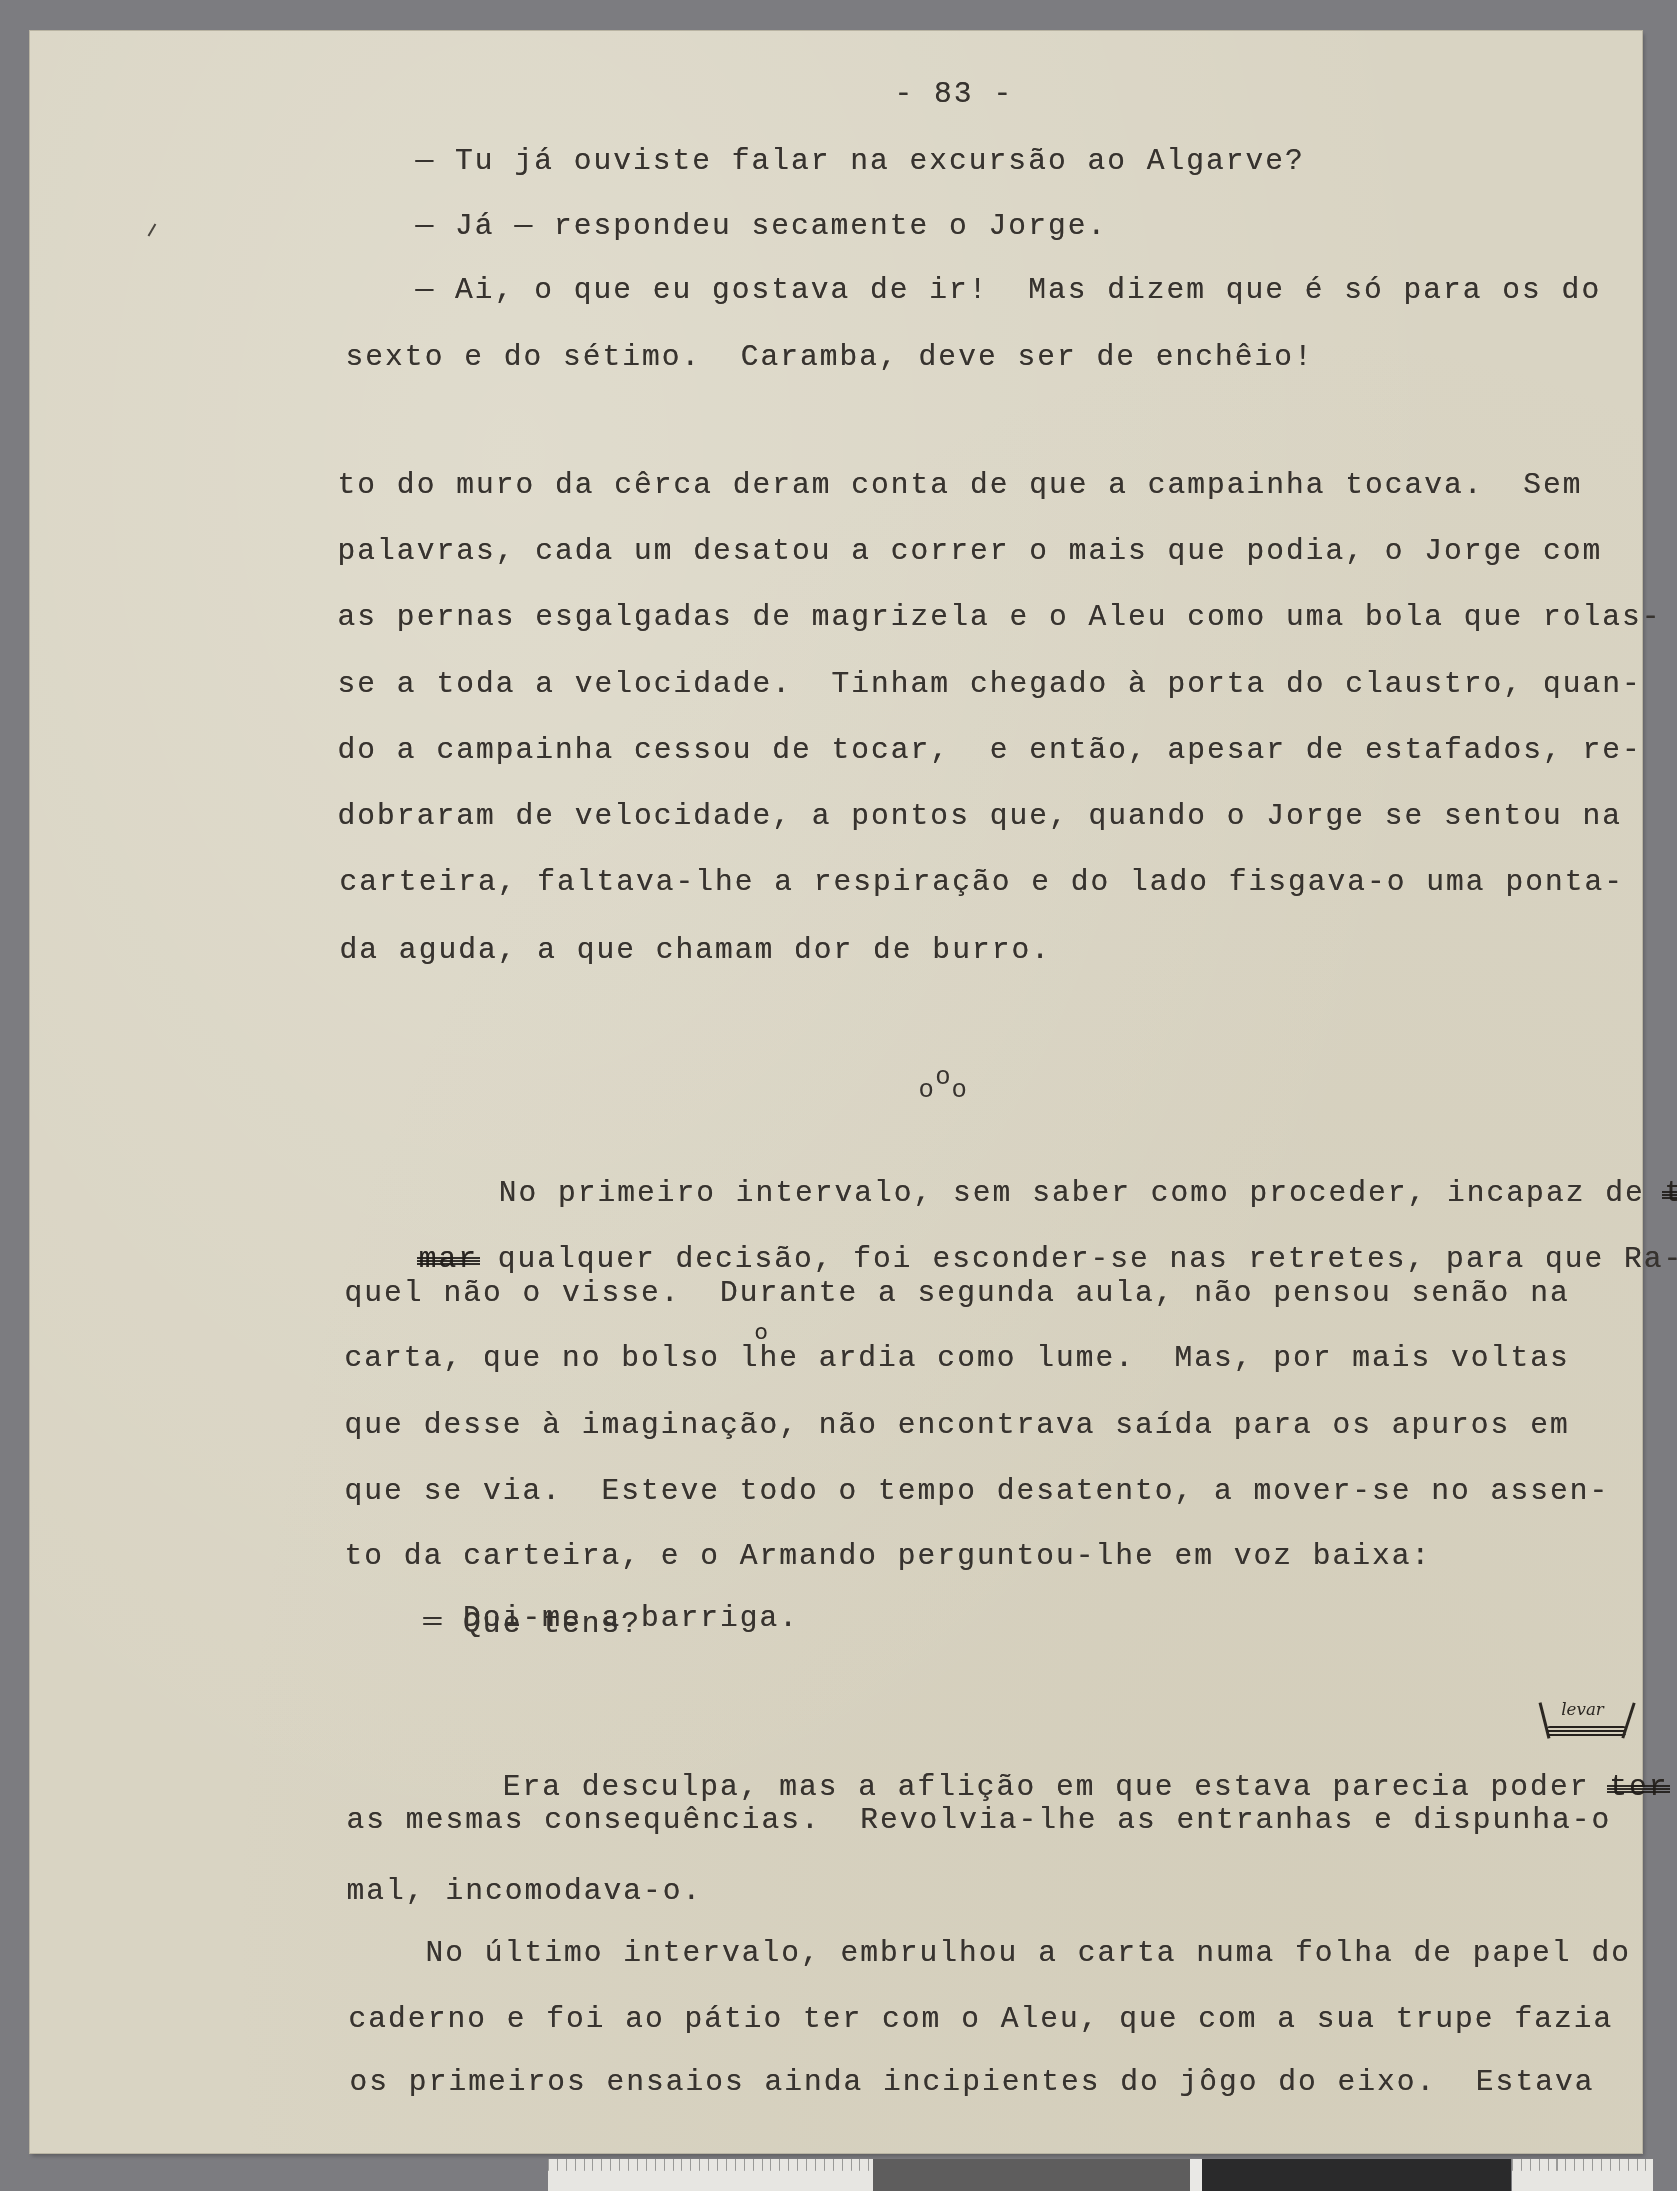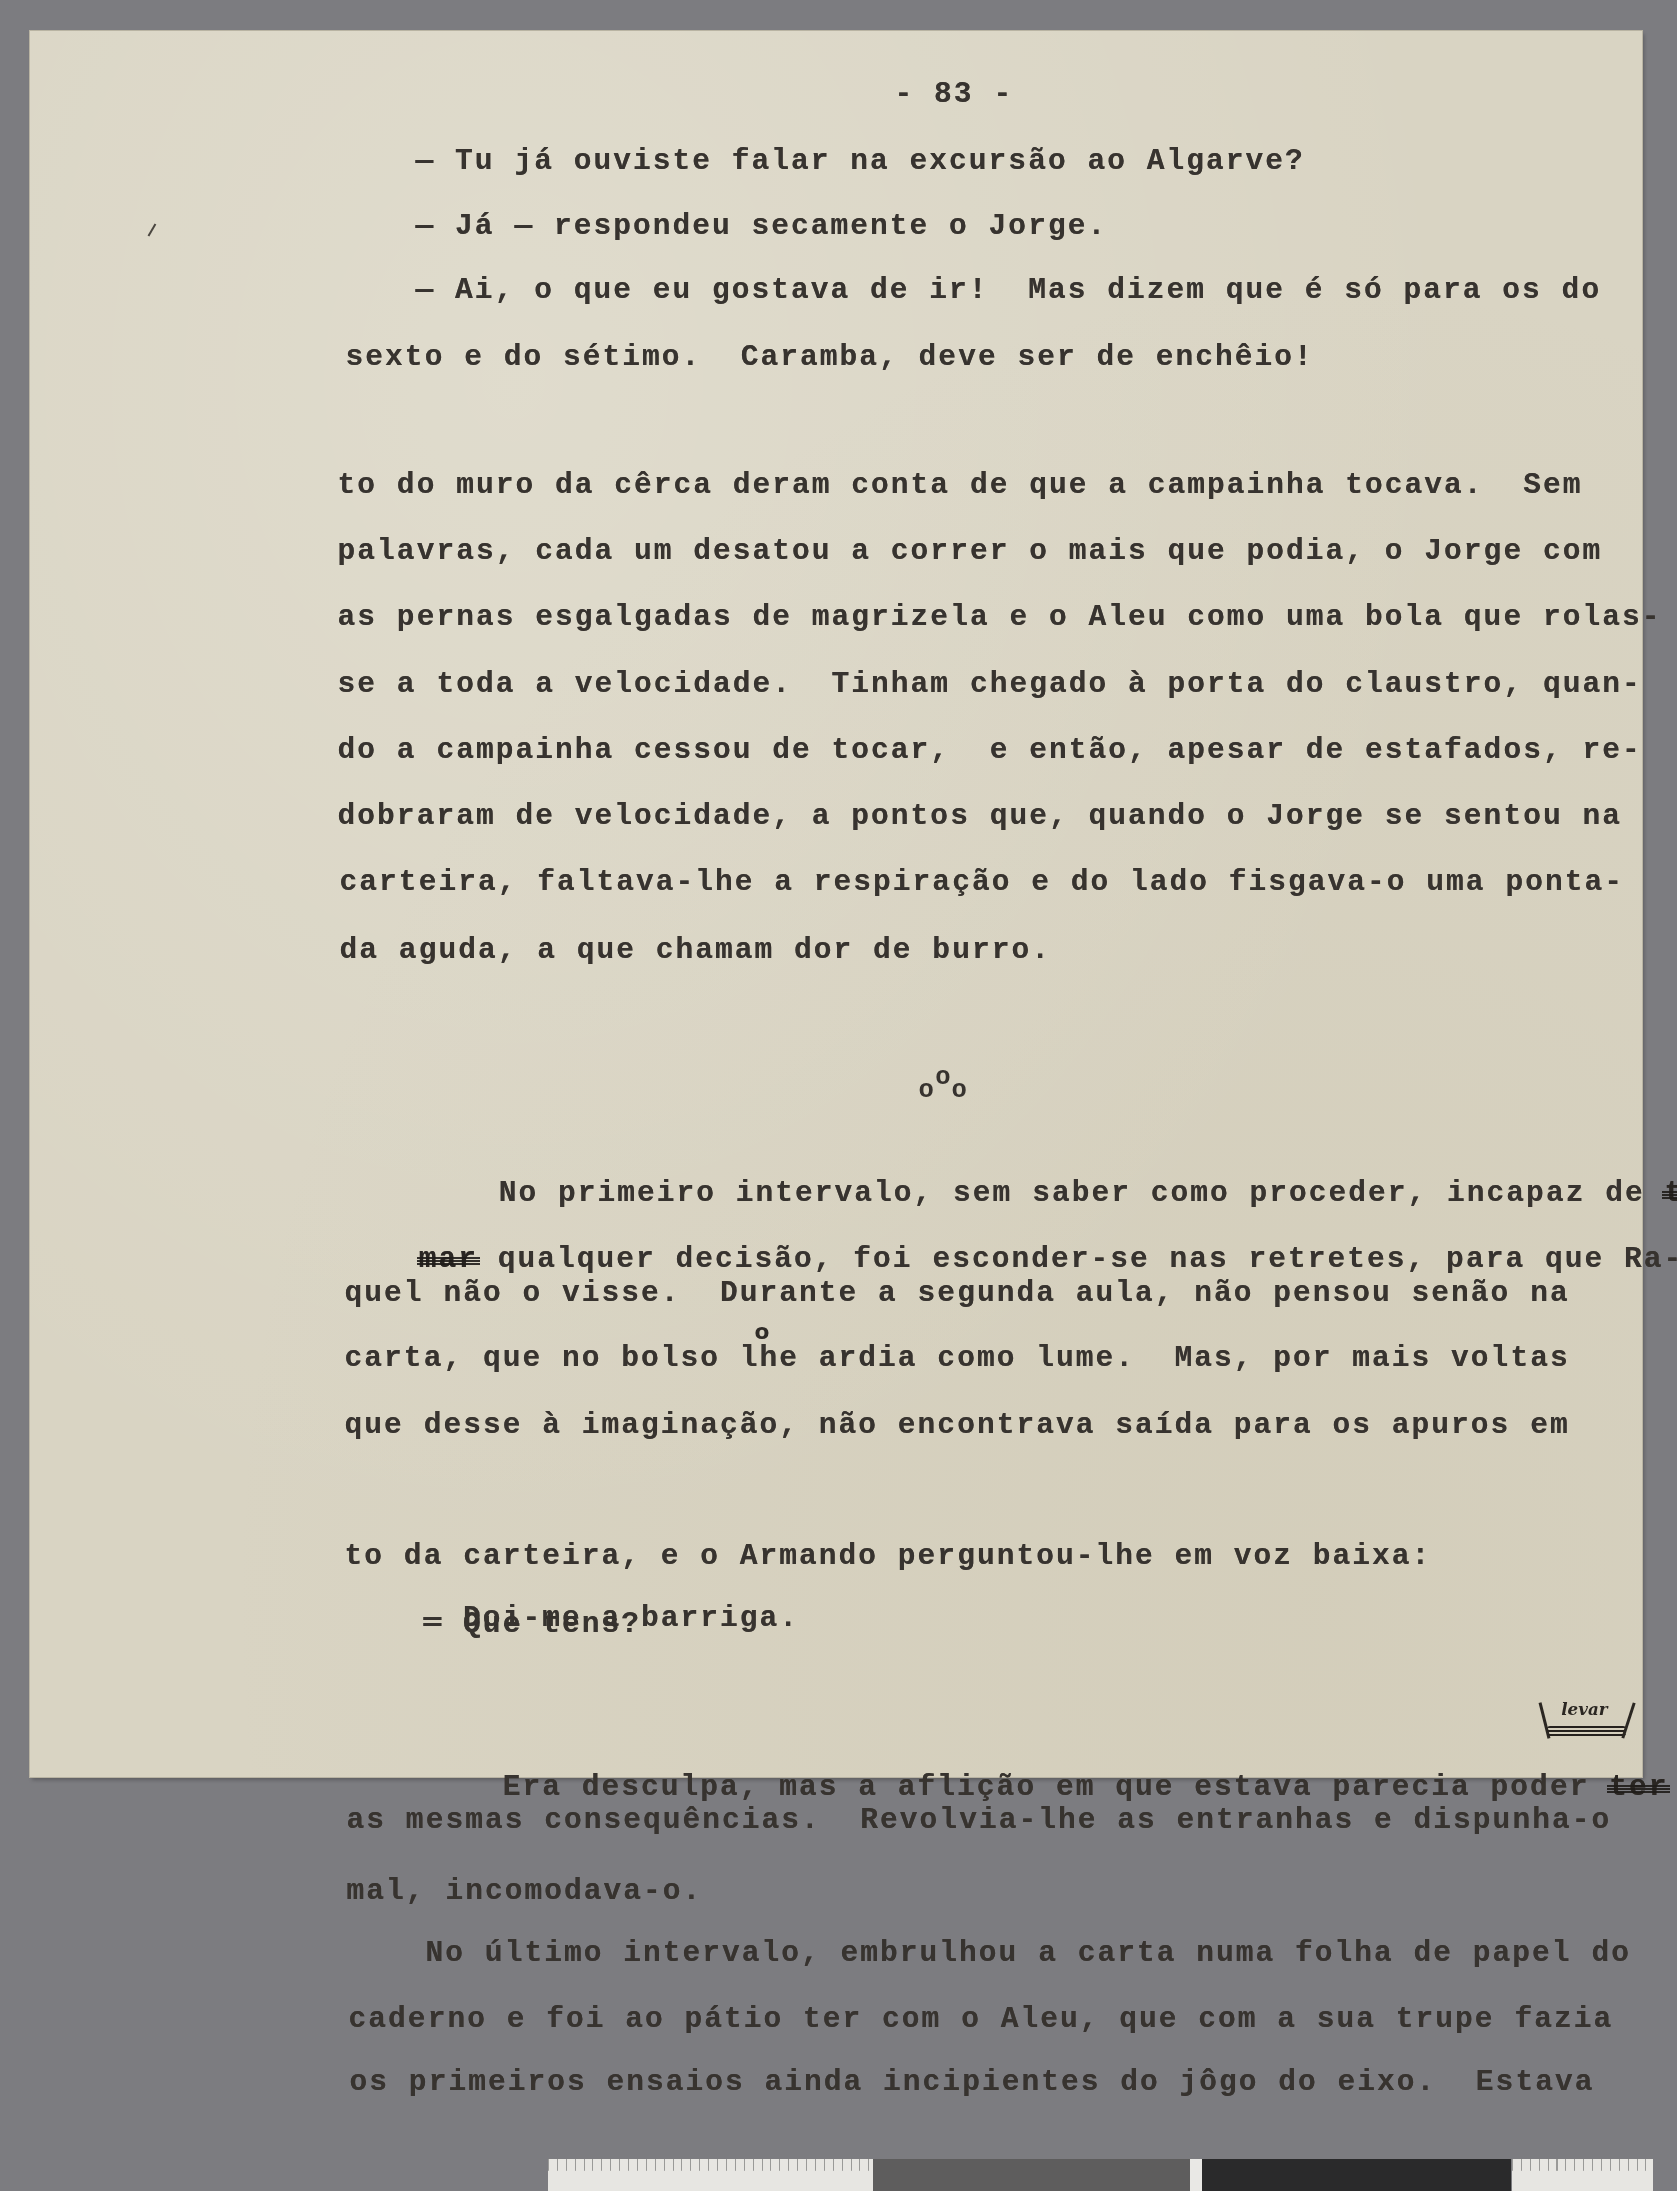--- a/index.html
+++ b/index.html
@@ -2,26 +2,25 @@
 <html><head>
 <meta charset="utf-8">
 <style>
   html, body { margin: 0; padding: 0; }
   body {
     width: 1678px; height: 2192px; position: relative; overflow: hidden;
     background: #7c7c80;
     font-family: "Liberation Mono", "DejaVu Sans Mono", monospace;
   }
   .page {
-    position: absolute; left: 29.6px; top: 30.5px; width: 1612px; height: 1746px;
+    position: absolute; left: 29.6px; top: 30.5px; width: 1612px; height: 2122px;
     background: #d9d4c3;
     background-image: radial-gradient(ellipse at 30% 20%, rgba(255,255,250,0.18), rgba(0,0,0,0) 60%),
                       radial-gradient(ellipse at 80% 90%, rgba(180,170,140,0.15), rgba(0,0,0,0) 60%);
     box-shadow: 0 0 0 1px #b9b4a3, 2px 3px 3.9px rgba(0,0,0,0.25);
-    font-weight: bold;
   }
   .line {
     position: absolute; white-space: pre;
     font-size: 29.6px; letter-spacing: 2px; color: #37332f;
     line-height: 33px; height: 33px;
     text-shadow: 0 0 0.6px rgba(40,35,30,0.6);
   }
   .pageno { font-size: 29.6px; letter-spacing: 2px; }
   .ornament {
     position: absolute; left: 889px; top: 1034px; width: 59px; height: 49px;
@@ -103,20 +102,21 @@
   </div>
   <div class="line" style="left:310px; top:1179px;">
     <span class="strike">mar</span><span> qualquer decisão, foi esconder-se nas retretes, para que Ra-</span>
   </div>
   <div class="line" style="left:315px; top:1246px;">quel não o visse.  Durante a segunda aula, não pensou senão na</div>
   <div class="line" style="left:315px; top:1311px;">carta, que no bolso lhe ardia como lume.  Mas, por mais voltas</div>
   <div class="caret-mark" style="left:725px; top:1288px; font-size:21.7px;">
     <span>o</span>
   </div>
   <div class="line" style="left:315px; top:1378px;">que desse à imaginação, não encontrava saída para os apuros em</div>
+  <div class="line" style="left:315px; top:1444px;">que se via.  Esteve todo o tempo desatento, a mover-se no assen-</div>
   <div class="line" style="left:315px; top:1509px;">to da carteira, e o Armando perguntou-lhe em voz baixa:</div>
   <div class="line" style="left:394px; top:1577px;">— Que tens?</div>
   <div class="line" style="left:394px; top:1571px;">— Doi-me a barriga.</div>
 
   <div class="ink-correction">
     <div class="bar-l"></div>
     <div class="word">levar</div>
     <div class="scribble"></div>
     <div class="bar-r"></div>
   </div>

